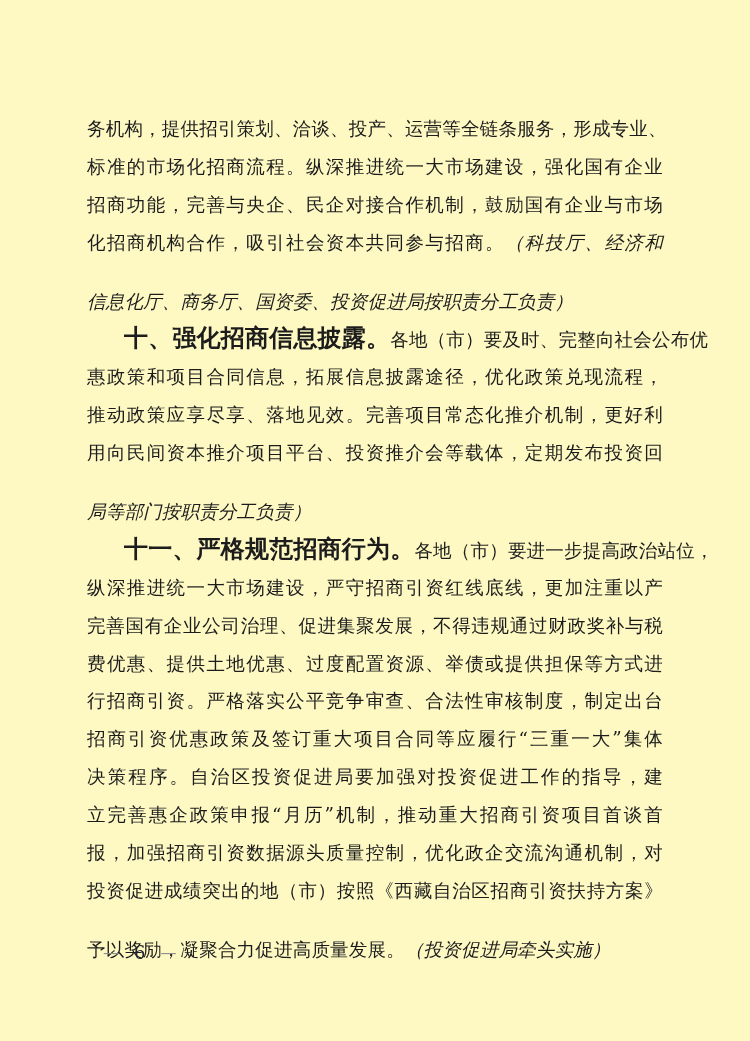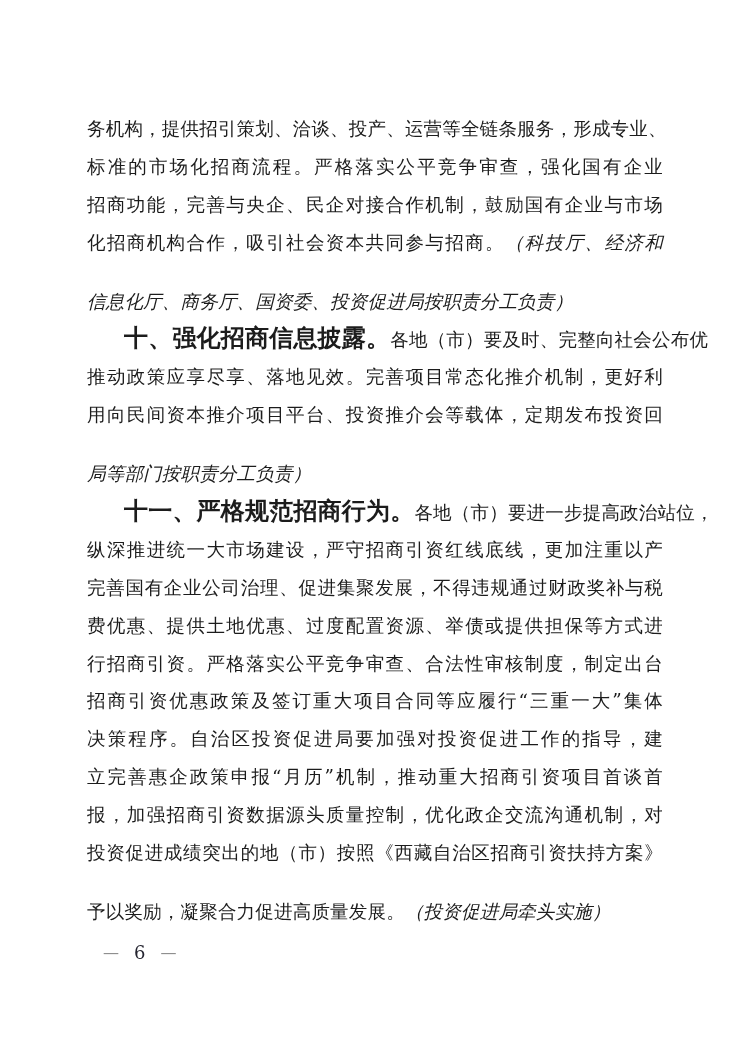--- a/index.html
+++ b/index.html
@@ -4,21 +4,21 @@
 <style>
   html, body {
     margin: 0;
     padding: 0;
     background: #e8e8e8;
   }
   .page {
     position: relative;
     width: 750px;
     height: 1041px;
-    background: #ffffff;
+    background: #fef9c3;
     margin: 0 auto;
     overflow: hidden;
     font-family: "DejaVu Serif", "Liberation Serif", serif;
   }
   .content {
     position: absolute;
     left: 87px;
     top: 110px;
     width: 576px;
     color: #1c1c1c;
@@ -77,27 +77,28 @@
     line-height: 1;
   }
 </style>
 </head>
 <body>
 
 <div class="page">
   <div class="content" id="document-body">
       <div>
         <div class="text-line"><span class="seg-normal">务机构，提供招引策划、洽谈、投产、运营等全链条服务，形成专业、</span></div>
-        <div class="text-line"><span class="seg-normal">标准的市场化招商流程。严格落实公平竞争审查，强化国有企业</span></div>
+        <div class="text-line"><span class="seg-normal">标准的市场化招商流程。纵深推进统一大市场建设，强化国有企业</span></div>
         <div class="text-line"><span class="seg-normal">招商功能，完善与央企、民企对接合作机制，鼓励国有企业与市场</span></div>
         <div class="text-line"><span class="seg-normal">化招商机构合作，吸引社会资本共同参与招商。</span><span class="seg-kai">（科技厅、经济和</span></div>
         <div class="text-line last"><span class="seg-kai">信息化厅、商务厅、国资委、投资促进局按职责分工负责）</span></div>
       </div>
       <div>
         <div class="text-line indent"><span class="seg-bold">十、强化招商信息披露。</span><span class="seg-normal">各地（市）要及时、完整向社会公布优</span></div>
+        <div class="text-line"><span class="seg-normal">惠政策和项目合同信息，拓展信息披露途径，优化政策兑现流程，</span></div>
         <div class="text-line"><span class="seg-normal">推动政策应享尽享、落地见效。完善项目常态化推介机制，更好利</span></div>
         <div class="text-line"><span class="seg-normal">用向民间资本推介项目平台、投资推介会等载体，定期发布投资回</span></div>
         <div class="text-line last"><span class="seg-kai">局等部门按职责分工负责）</span></div>
       </div>
       <div>
         <div class="text-line indent"><span class="seg-bold">十一、严格规范招商行为。</span><span class="seg-normal">各地（市）要进一步提高政治站位，</span></div>
         <div class="text-line"><span class="seg-normal">纵深推进统一大市场建设，严守招商引资红线底线，更加注重以产</span></div>
         <div class="text-line"><span class="seg-normal">完善国有企业公司治理、促进集聚发展，不得违规通过财政奖补与税</span></div>
         <div class="text-line"><span class="seg-normal">费优惠、提供土地优惠、过度配置资源、举债或提供担保等方式进</span></div>
         <div class="text-line"><span class="seg-normal">行招商引资。严格落实公平竞争审查、合法性审核制度，制定出台</span></div>

